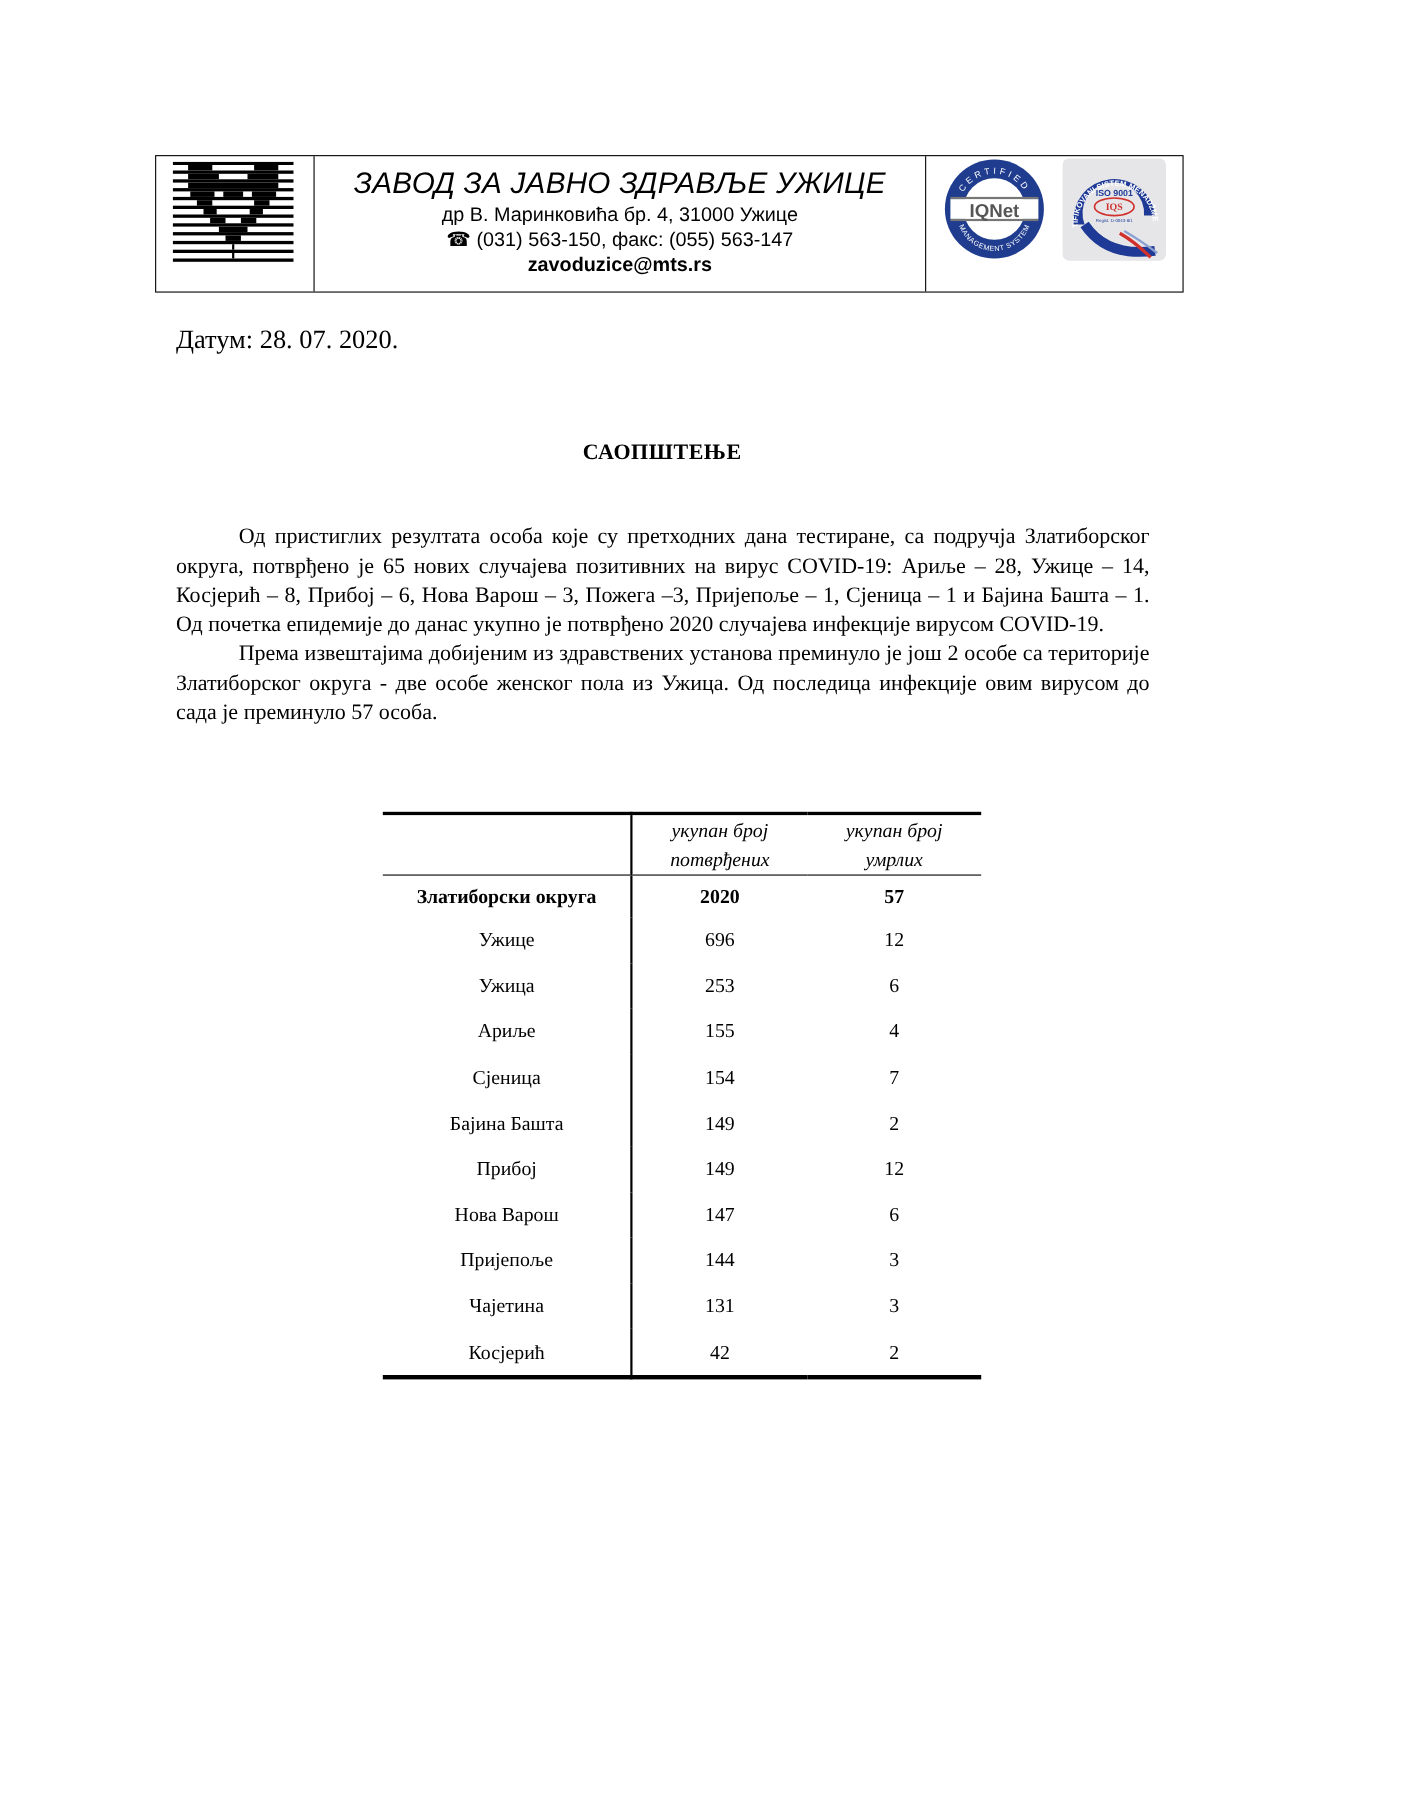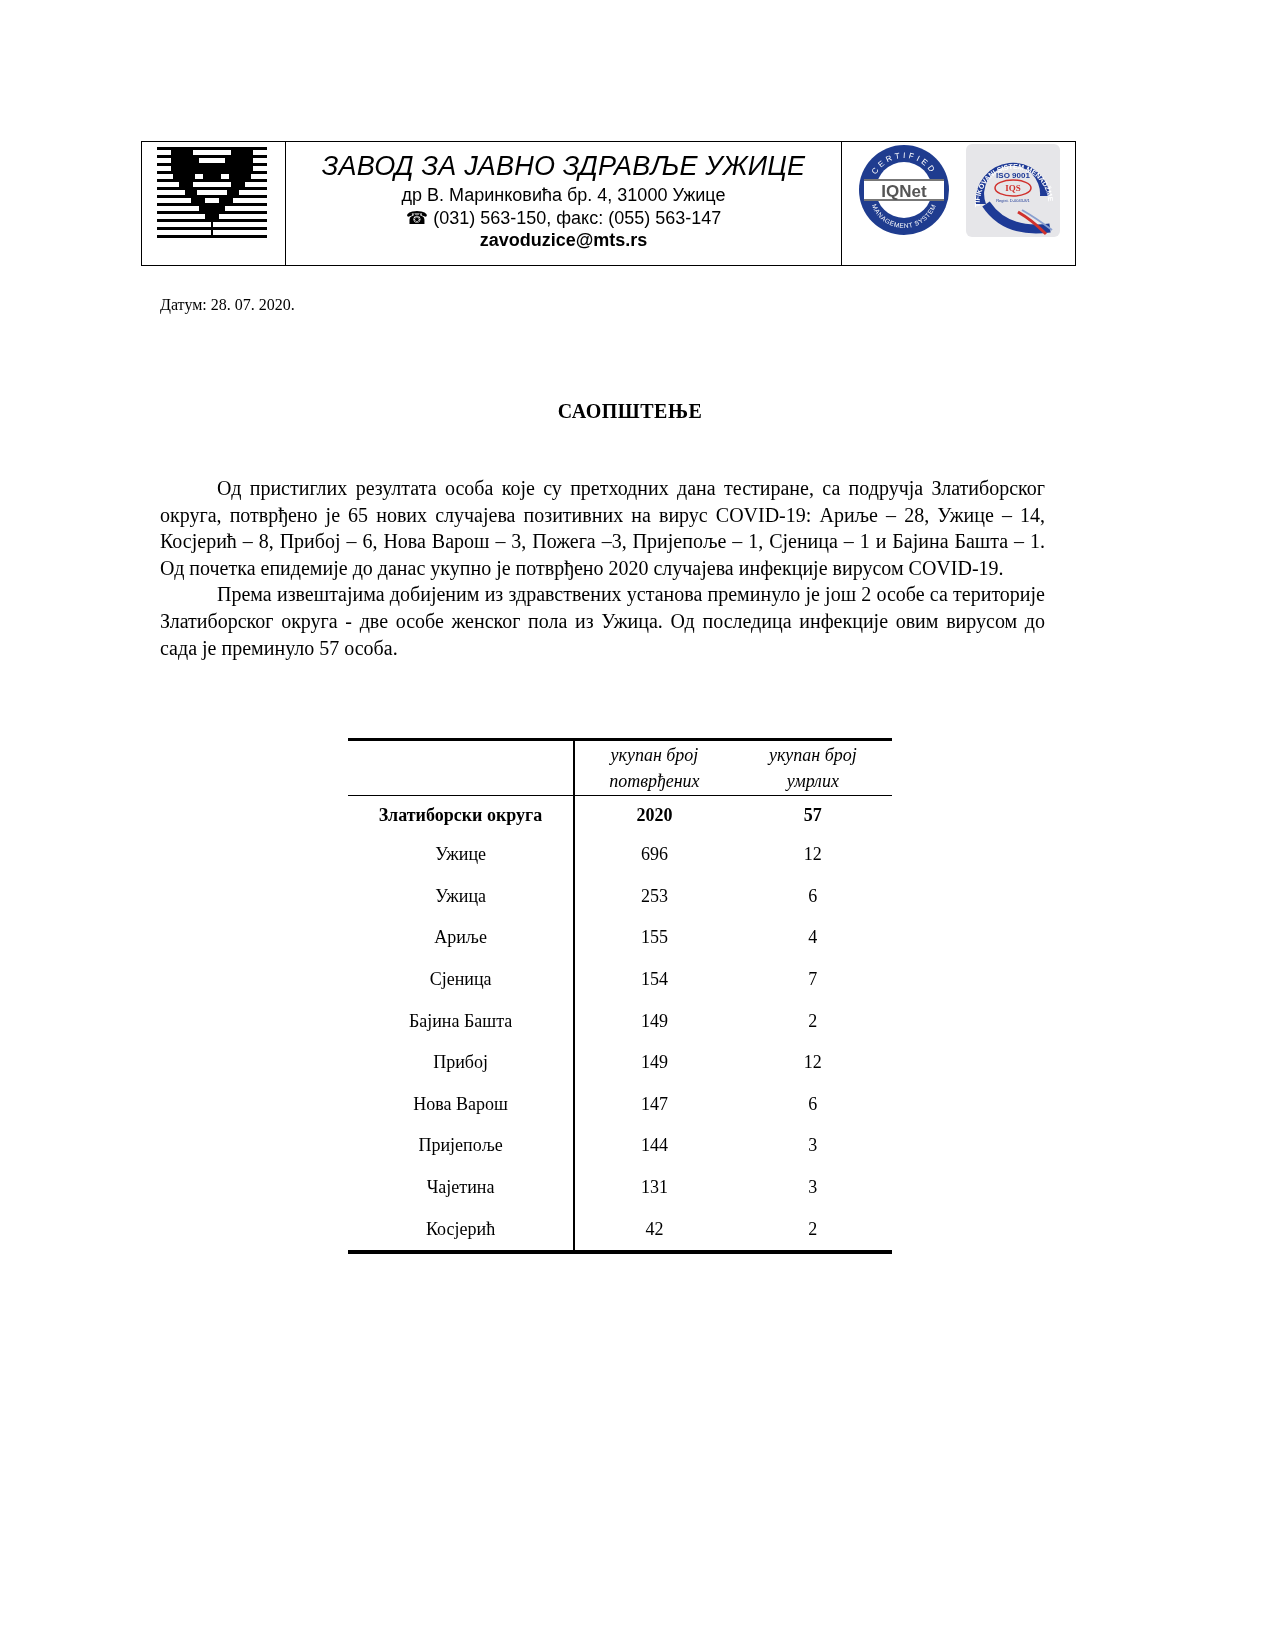--- a/index.html
+++ b/index.html
@@ -13,22 +13,22 @@
   .lh-title { position: absolute; left: 0; right: 0; top: 9px; font-size: 27px; font-weight: normal; font-style: italic; letter-spacing: 0.2px; }
   .lh-line { position: absolute; left: 0; right: 0; font-size: 18px; }
   .lh-address { top: 43px; }
   .lh-phone { top: 65px; }
   .lh-email { top: 88px; font-weight: bold; }
   .lh-badges-cell { position: absolute; left: 700px; top: 0; right: 0; height: 100%; }
   .badge-iqnet { position: absolute; left: 16px; top: 2px; width: 92px; height: 92px; }
   .badge-iqs { position: absolute; left: 124px; top: 2px; width: 94px; height: 93px; border-radius: 6px; background: #e6e6e9; }
 
   
-  .date { position: absolute; left: 160px; top: 296px; font-size: 16px; }
-  .doc-title { position: absolute; left: 0; width: 1204px; top: 400px; text-align: center; font-size: 20px; font-weight: bold; letter-spacing: 0.5px; padding-left: 28px; }
+  .date { position: absolute; left: 160px; top: 296px; font-size: 24px; }
+  .doc-title { position: absolute; left: 0; width: 1204px; top: 400px; text-align: center; font-size: 20px; font-weight: bold; letter-spacing: 0.5px; }
   .body-text { position: absolute; left: 160px; width: 885px; top: 475px; font-size: 20px; line-height: 26.6px; text-align: justify; }
   .body-text p { margin: 0; text-indent: 57px; }
 
   
   .stats { position: absolute; left: 348px; top: 738px; width: 544px; border-collapse: collapse; font-size: 18px; }
   .stats th, .stats td { padding: 0; text-align: center; }
   .stats thead tr { border-top: 3px solid #000; border-bottom: 1.5px solid #000; }
   .stats thead th { font-weight: normal; font-style: italic; height: 54px; line-height: 26px; vertical-align: middle; }
   .stats .c0 { width: 226px; border-right: 2px solid #000; }
   .stats .c1 { width: 159px; }

